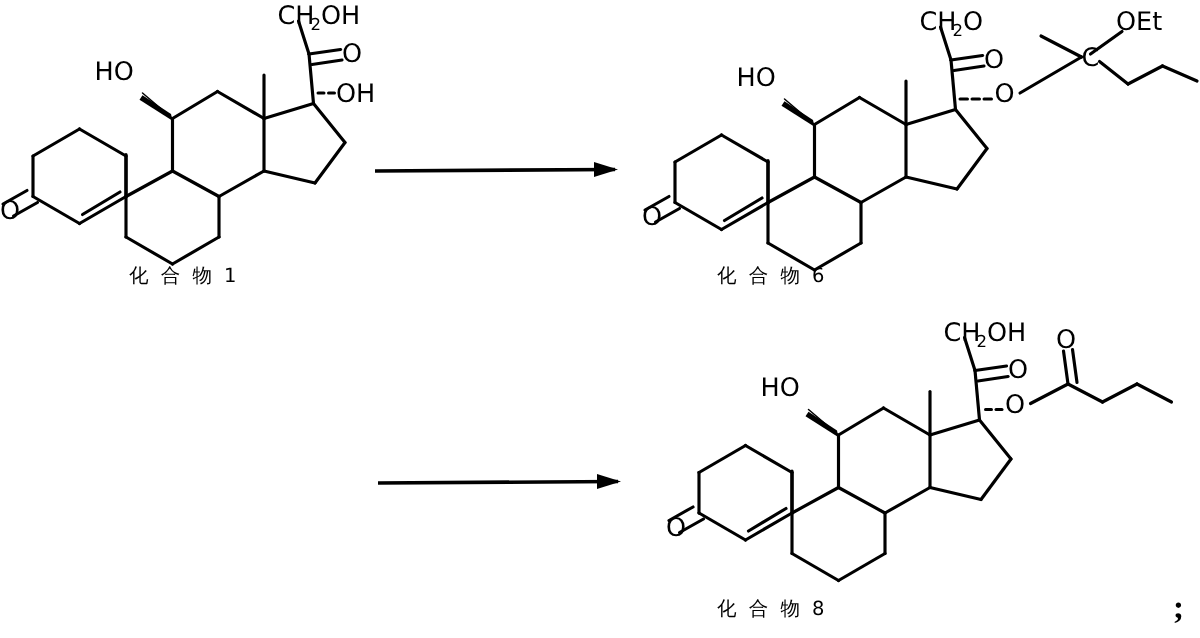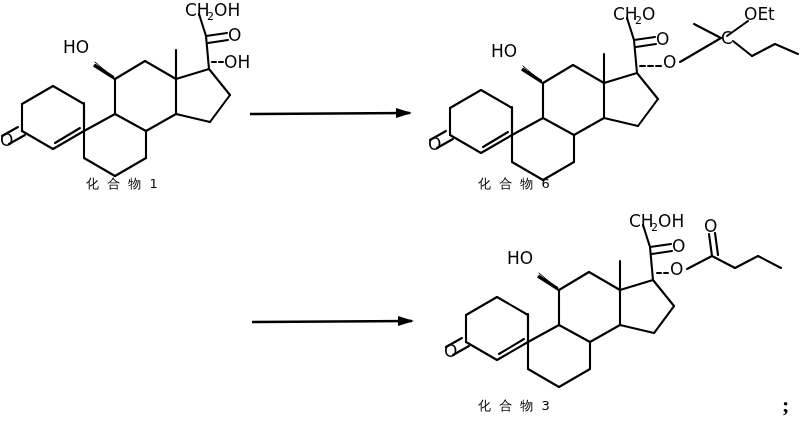--- a/index.html
+++ b/index.html
@@ -240,15 +240,15 @@
     <text x="670" y="275" font-size="17">O</text>
     <text x="704" y="232" font-size="17">O</text>
     <text x="444" y="357" font-size="17">O</text>
   </g>
 </svg>
 
 <div class="cap" style="left:58px;top:175px;margin-left:28px;">化 合 物 1</div>
 
 <div class="cap" style="left:478px;top:175px;">化 合 物 6</div>
 
-<div class="cap" style="left:478px;top:397px;">化 合 物 3</div>
+<div class="cap" style="left:478px;top:397px;">化 合 物 8</div>
 
 <div class="semi" style="left:782px;top:392px;">;</div>
 
 </body></html>

